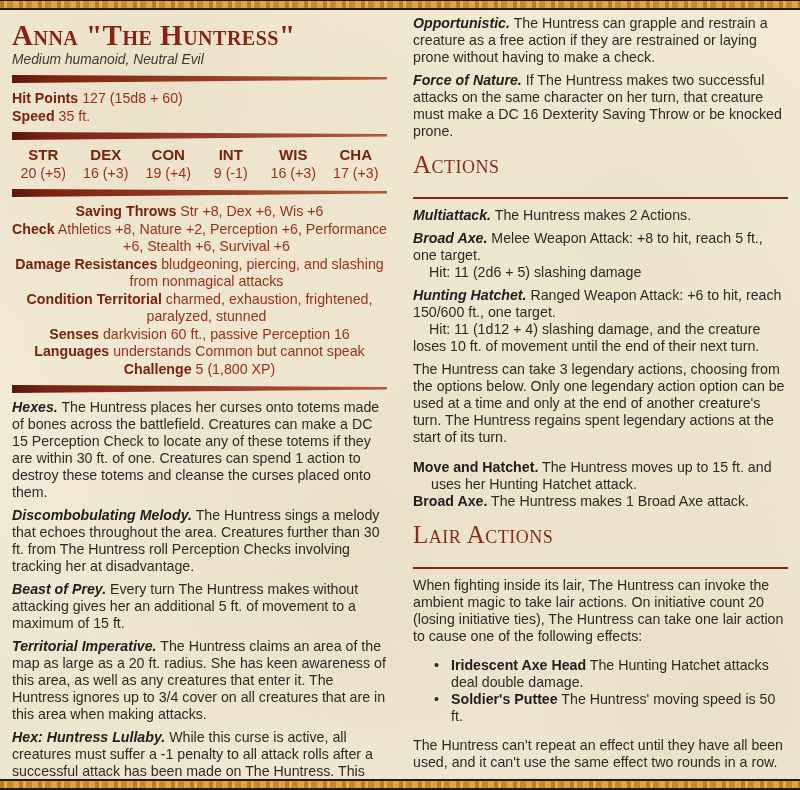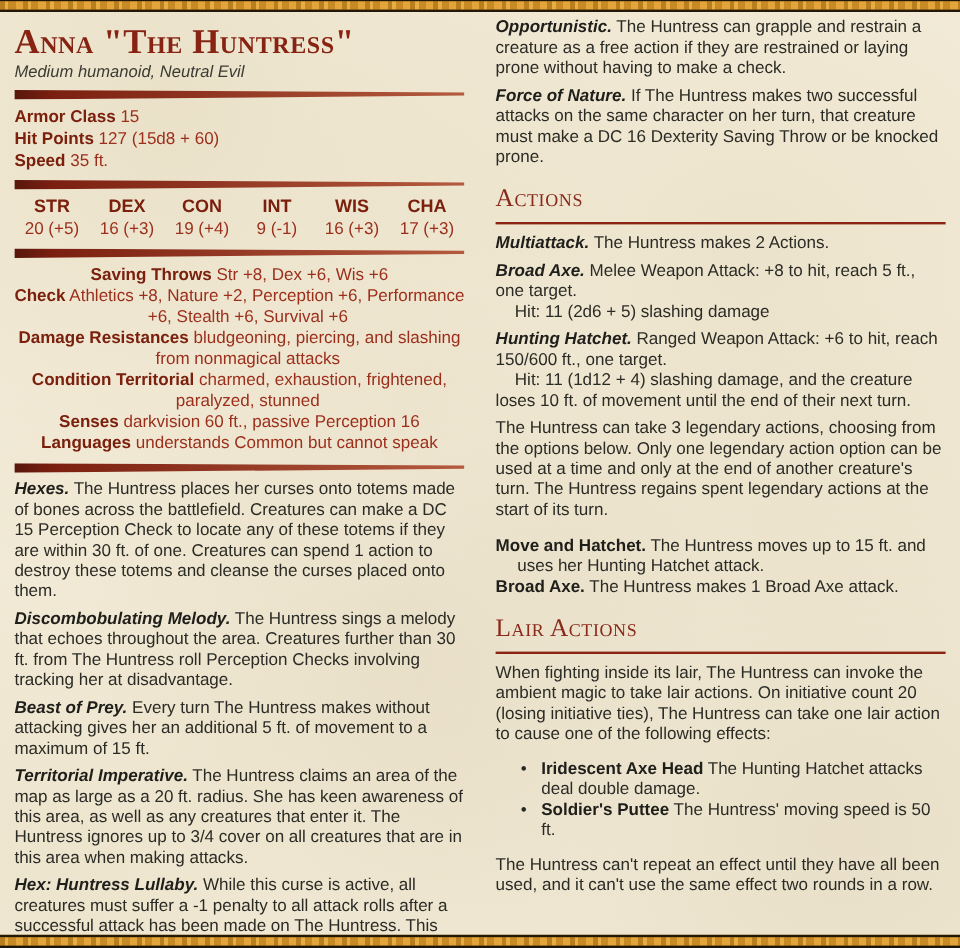--- a/index.html
+++ b/index.html
@@ -51,24 +51,24 @@
   .ab-name{font-weight:700;font-size:15px;line-height:18px;color:#7a200d;}
   .ab-val{font-size:14.2px;line-height:18px;color:#9c2f1c;}
 
   p.trait{margin:0 0 6px 0;}
   .tname{font-weight:700;font-style:italic;color:#1e1e1a;}
   .bname{font-weight:700;color:#1e1e1a;}
   .hitline{text-indent:16px;margin:0 0 6px 0;}
   p.nogap{margin-bottom:0;}
 
   h2.section{
-    margin:14px 0 8px 0;padding-bottom:9px;
+    margin:14px 0 8px 0;padding-bottom:21px;
     font-family:"Liberation Serif","DejaVu Serif",serif;
     font-variant:small-caps;font-weight:400;
-    font-size:21px;line-height:22px;letter-spacing:0.5px;
+    font-size:25px;line-height:22px;letter-spacing:0.5px;
     color:#8a2a1b;border-bottom:2px solid #8a2413;
   }
   .hang{padding-left:18px;text-indent:-18px;margin:0;}
   .bullets{margin:12px 0 12px 0;}
   .bullet{padding-left:38px;text-indent:-17px;margin:0;}
   .bullet::before{content:"\2022";display:inline-block;width:17px;text-indent:0;}
   .gap-lg{margin-top:13px;}
 </style>
 </head>
 <body>
@@ -87,21 +87,20 @@
             <linearGradient id="tg0" x1="0" y1="0" x2="1" y2="0">
           <stop offset="0" stop-color="#58170b"></stop>
               <stop offset="0.09" stop-color="#7c2011"></stop>
               <stop offset="1" stop-color="#b45a3e"></stop>
         </linearGradient>
           </defs>
         <polygon points="0,0 375,2 375,4.6 0,8" fill="url(#tg0)"></polygon>
       </svg>
 
       <div>
-        <p class="core-line"><span class="lbl">Armor Class</span> <span class="val">15</span></p>
         <p class="core-line"><span class="lbl">Hit Points</span> <span class="val">127 (15d8 + 60)</span></p>
         <p class="core-line"><span class="lbl">Speed</span> <span class="val">35 ft.</span></p>
       </div>
 
       <svg class="taper" viewBox="0 0 375 8" preserveAspectRatio="none" aria-hidden="true">
         <defs>
             <linearGradient id="tg1" x1="0" y1="0" x2="1" y2="0">
           <stop offset="0" stop-color="#58170b"></stop>
               <stop offset="0.09" stop-color="#7c2011"></stop>
               <stop offset="1" stop-color="#b45a3e"></stop>
@@ -148,20 +147,21 @@
         <polygon points="0,0 375,2 375,4.6 0,8" fill="url(#tg2)"></polygon>
       </svg>
 
       <div>
         <p class="detail-line"><span class="lbl">Saving Throws</span> <span class="val">Str +8, Dex +6, Wis +6</span></p>
         <p class="detail-line"><span class="lbl">Check</span> <span class="val">Athletics +8, Nature +2, Perception +6, Performance +6, Stealth +6, Survival +6</span></p>
         <p class="detail-line"><span class="lbl">Damage Resistances</span> <span class="val">bludgeoning, piercing, and slashing from nonmagical attacks</span></p>
         <p class="detail-line"><span class="lbl">Condition Territorial</span> <span class="val">charmed, exhaustion, frightened, paralyzed, stunned</span></p>
         <p class="detail-line"><span class="lbl">Senses</span> <span class="val">darkvision 60 ft., passive Perception 16</span></p>
         <p class="detail-line"><span class="lbl">Languages</span> <span class="val">understands Common but cannot speak</span></p>
+        <p class="detail-line"><span class="lbl">Challenge</span> <span class="val">5 (1,800 XP)</span></p>
       </div>
 
       <svg class="taper" viewBox="0 0 375 8" preserveAspectRatio="none" aria-hidden="true">
         <defs>
             <linearGradient id="tg3" x1="0" y1="0" x2="1" y2="0">
           <stop offset="0" stop-color="#58170b"></stop>
               <stop offset="0.09" stop-color="#7c2011"></stop>
               <stop offset="1" stop-color="#b45a3e"></stop>
         </linearGradient>
           </defs>

